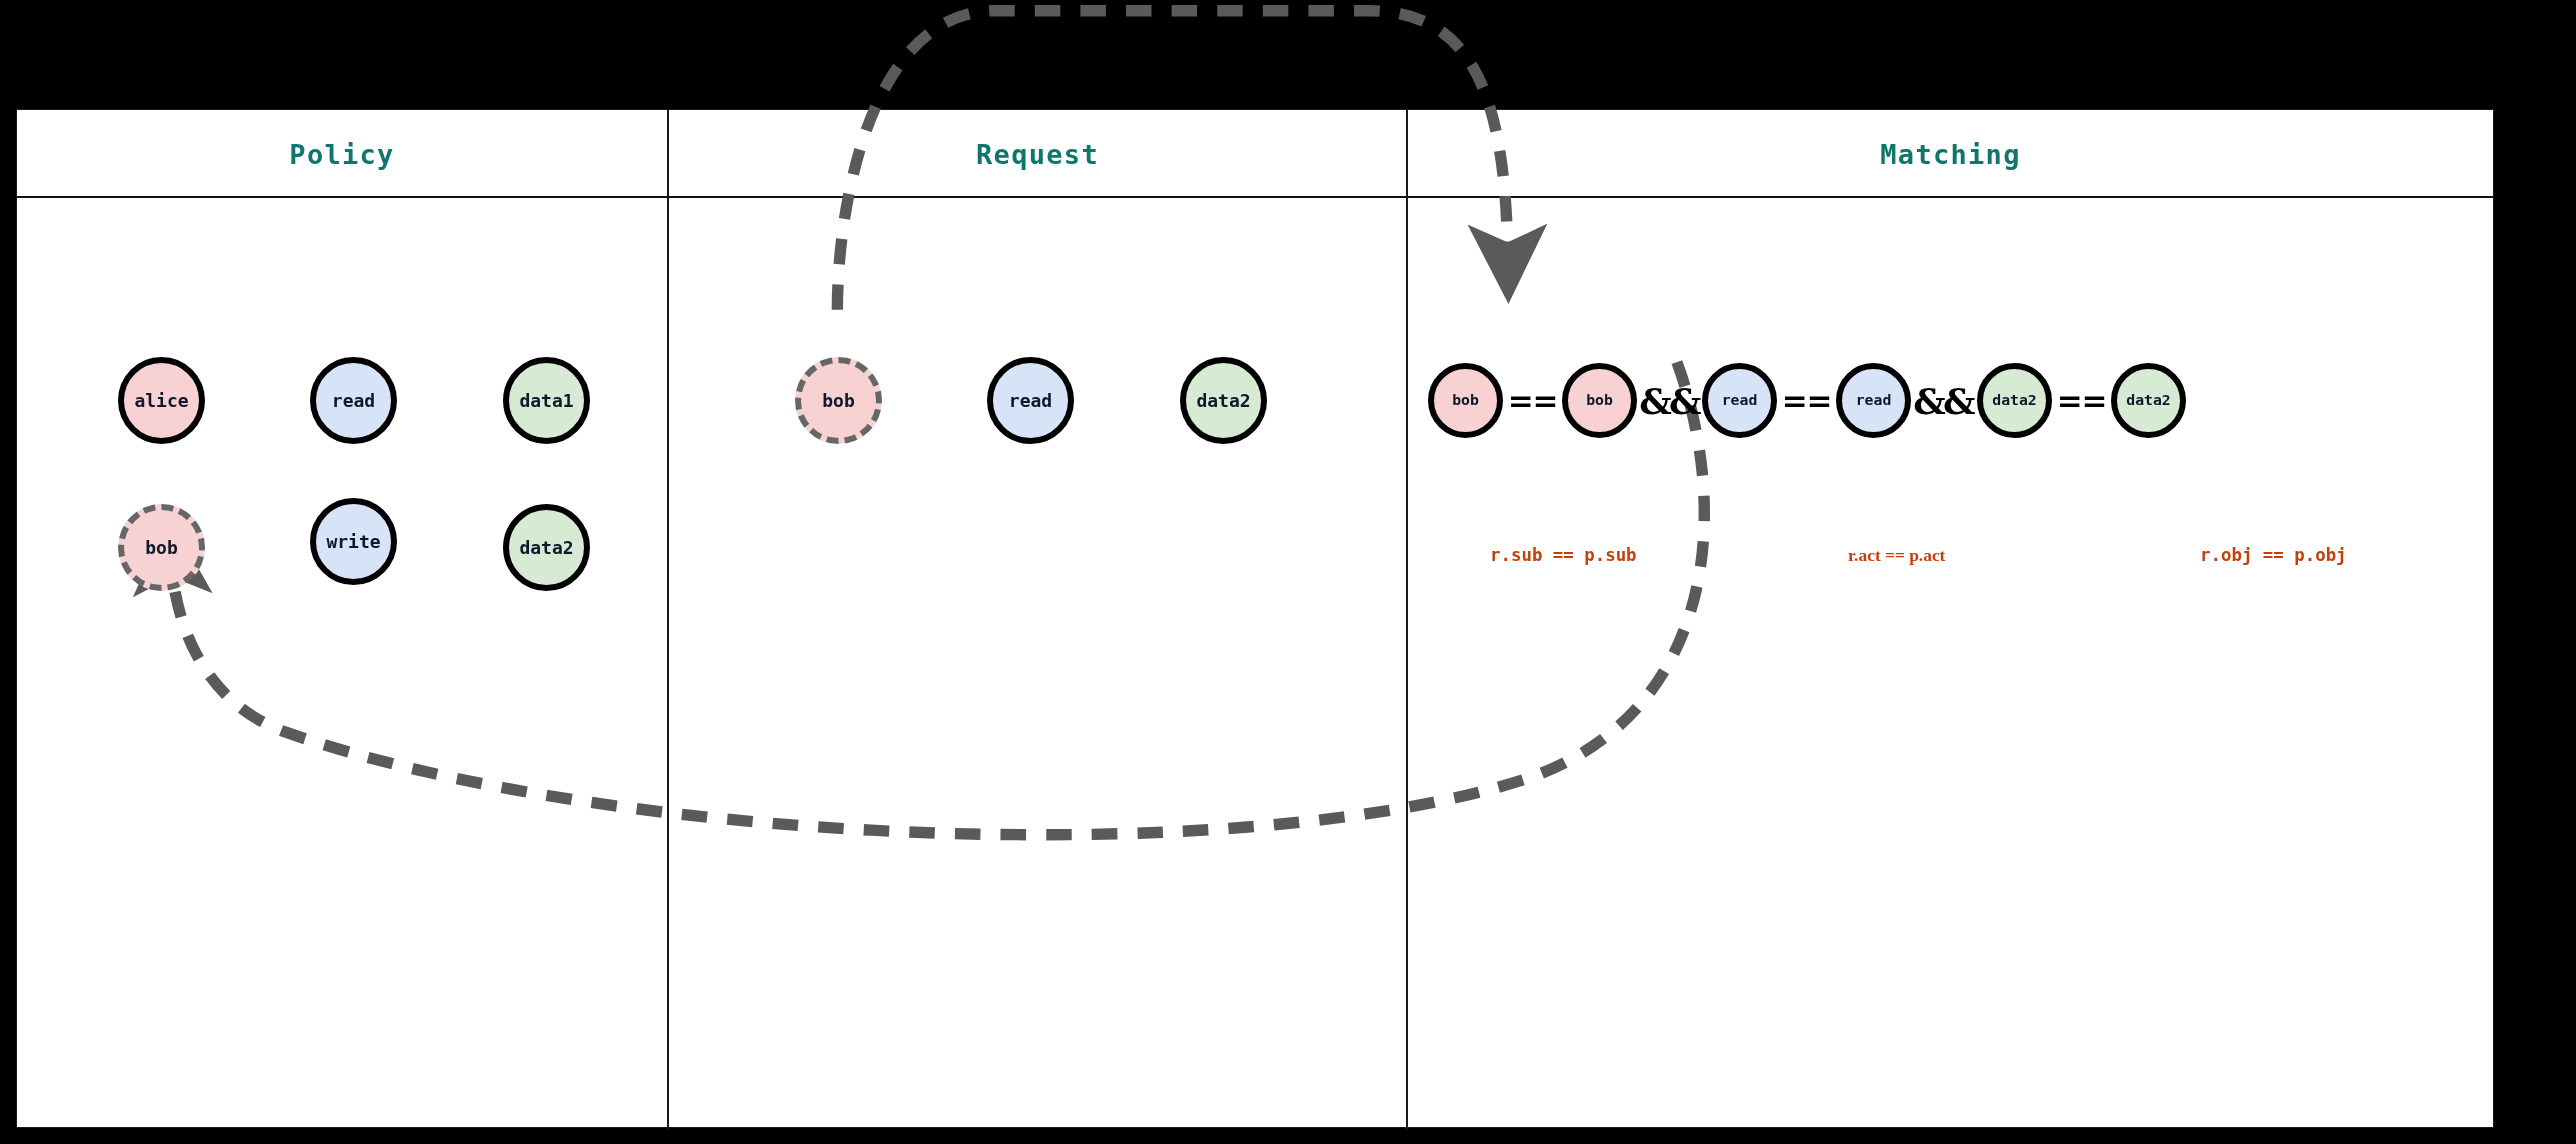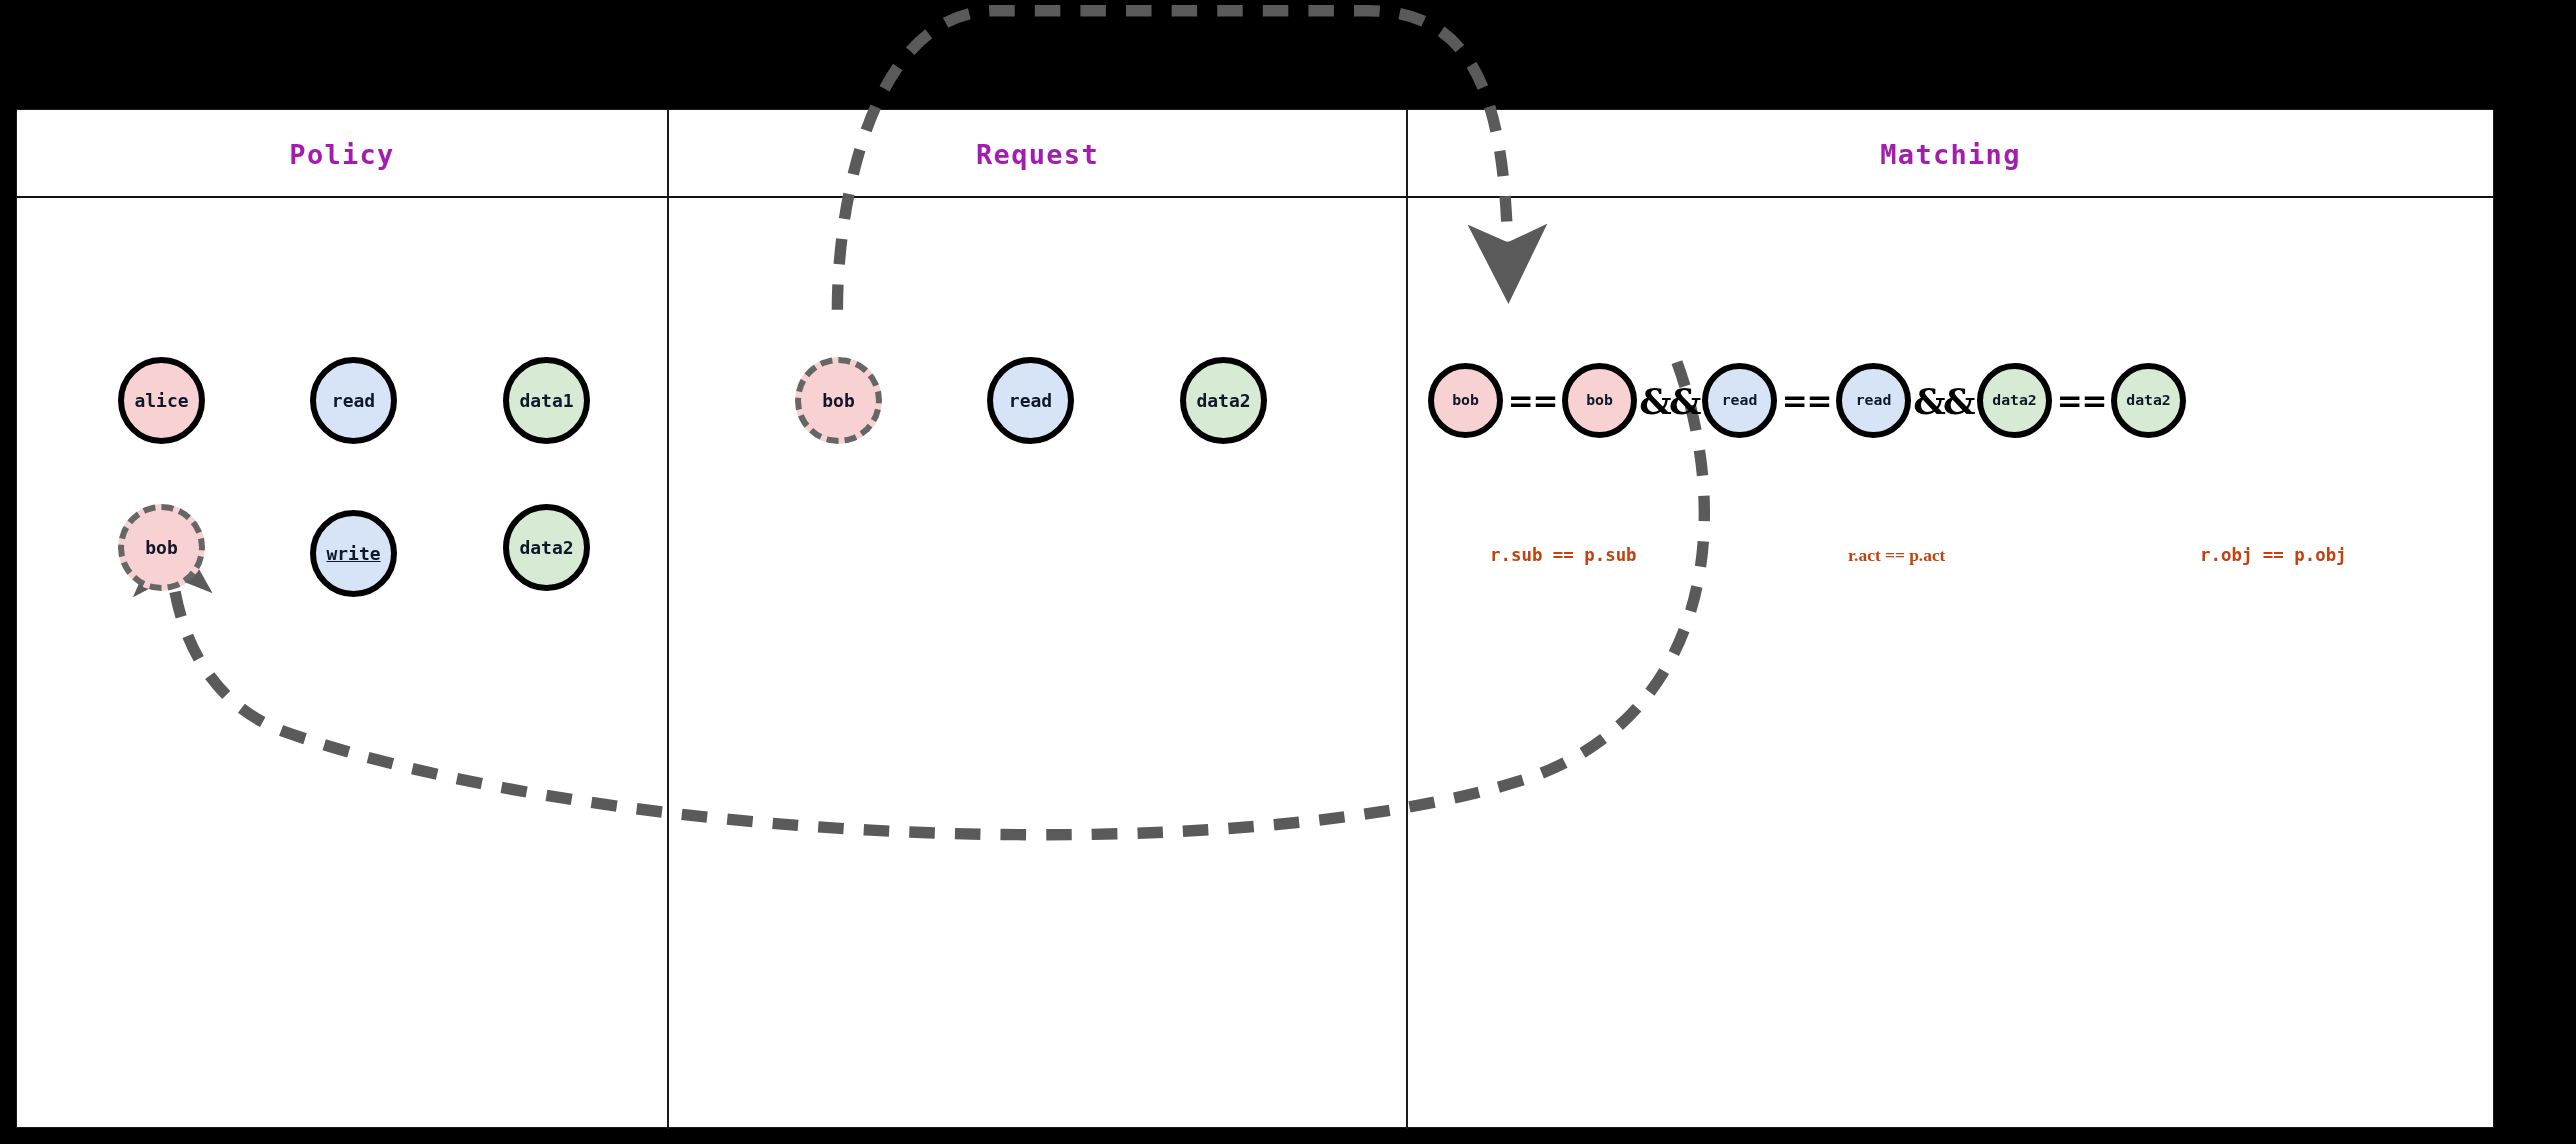--- a/index.html
+++ b/index.html
@@ -18,21 +18,21 @@
   
   #header-band{
     position:absolute;left:0;top:0;width:100%;height:88px;
     border-bottom:2px solid #111;
     box-sizing:border-box;
   }
   .col-title{
     position:absolute;top:0;height:88px;
     display:flex;align-items:center;justify-content:center;
     font-family:"DejaVu Sans Mono","Liberation Mono",monospace;
-    font-weight:bold;font-size:27px;color:#a21caf;letter-spacing:1.3px;
+    font-weight:bold;font-size:27px;color:#0f766e;letter-spacing:1.3px;
   }
 
   
   .divider{
     position:absolute;top:0;width:2px;height:1019px;background:#1a1a1a;
   }
 
   
   .node{
     position:absolute;
@@ -108,21 +108,21 @@
     </div>
 
     <div class="divider" style="left:650px;"></div>
     <div class="divider" style="left:1389px;"></div>
 
     <div class="node solid fill-pink big" style="left:101px;top:247px;">alice</div>
     <div class="node solid fill-blue big" style="left:293px;top:247px;">read</div>
     <div class="node solid fill-green big" style="left:486px;top:247px;">data1</div>
 
     <div class="node dashed fill-pink big" style="left:101px;top:394px;">bob</div>
-    <div class="node solid fill-blue big" style="left:293px;top:400px;text-decoration:underline;">write</div>
+    <div class="node solid fill-blue big" style="left:293px;top:388px;">write</div>
     <div class="node solid fill-green big" style="left:486px;top:394px;">data2</div>
 
     <div class="node dashed fill-pink big" style="left:778px;top:247px;">bob</div>
     <div class="node solid fill-blue big" style="left:970px;top:247px;">read</div>
     <div class="node solid fill-green big" style="left:1163px;top:247px;">data2</div>
 
     <div class="node solid fill-pink small" style="left:1411px;top:253px;">bob</div>
     <div class="op op-eq" style="left:1486px;top:253px;width:59px;height:75px;">==</div>
     <div class="node solid fill-pink small" style="left:1545px;top:253px;">bob</div>
     <div class="op op-and" style="left:1622px;top:253px;width:60px;height:75px;">&amp;&amp;</div>

